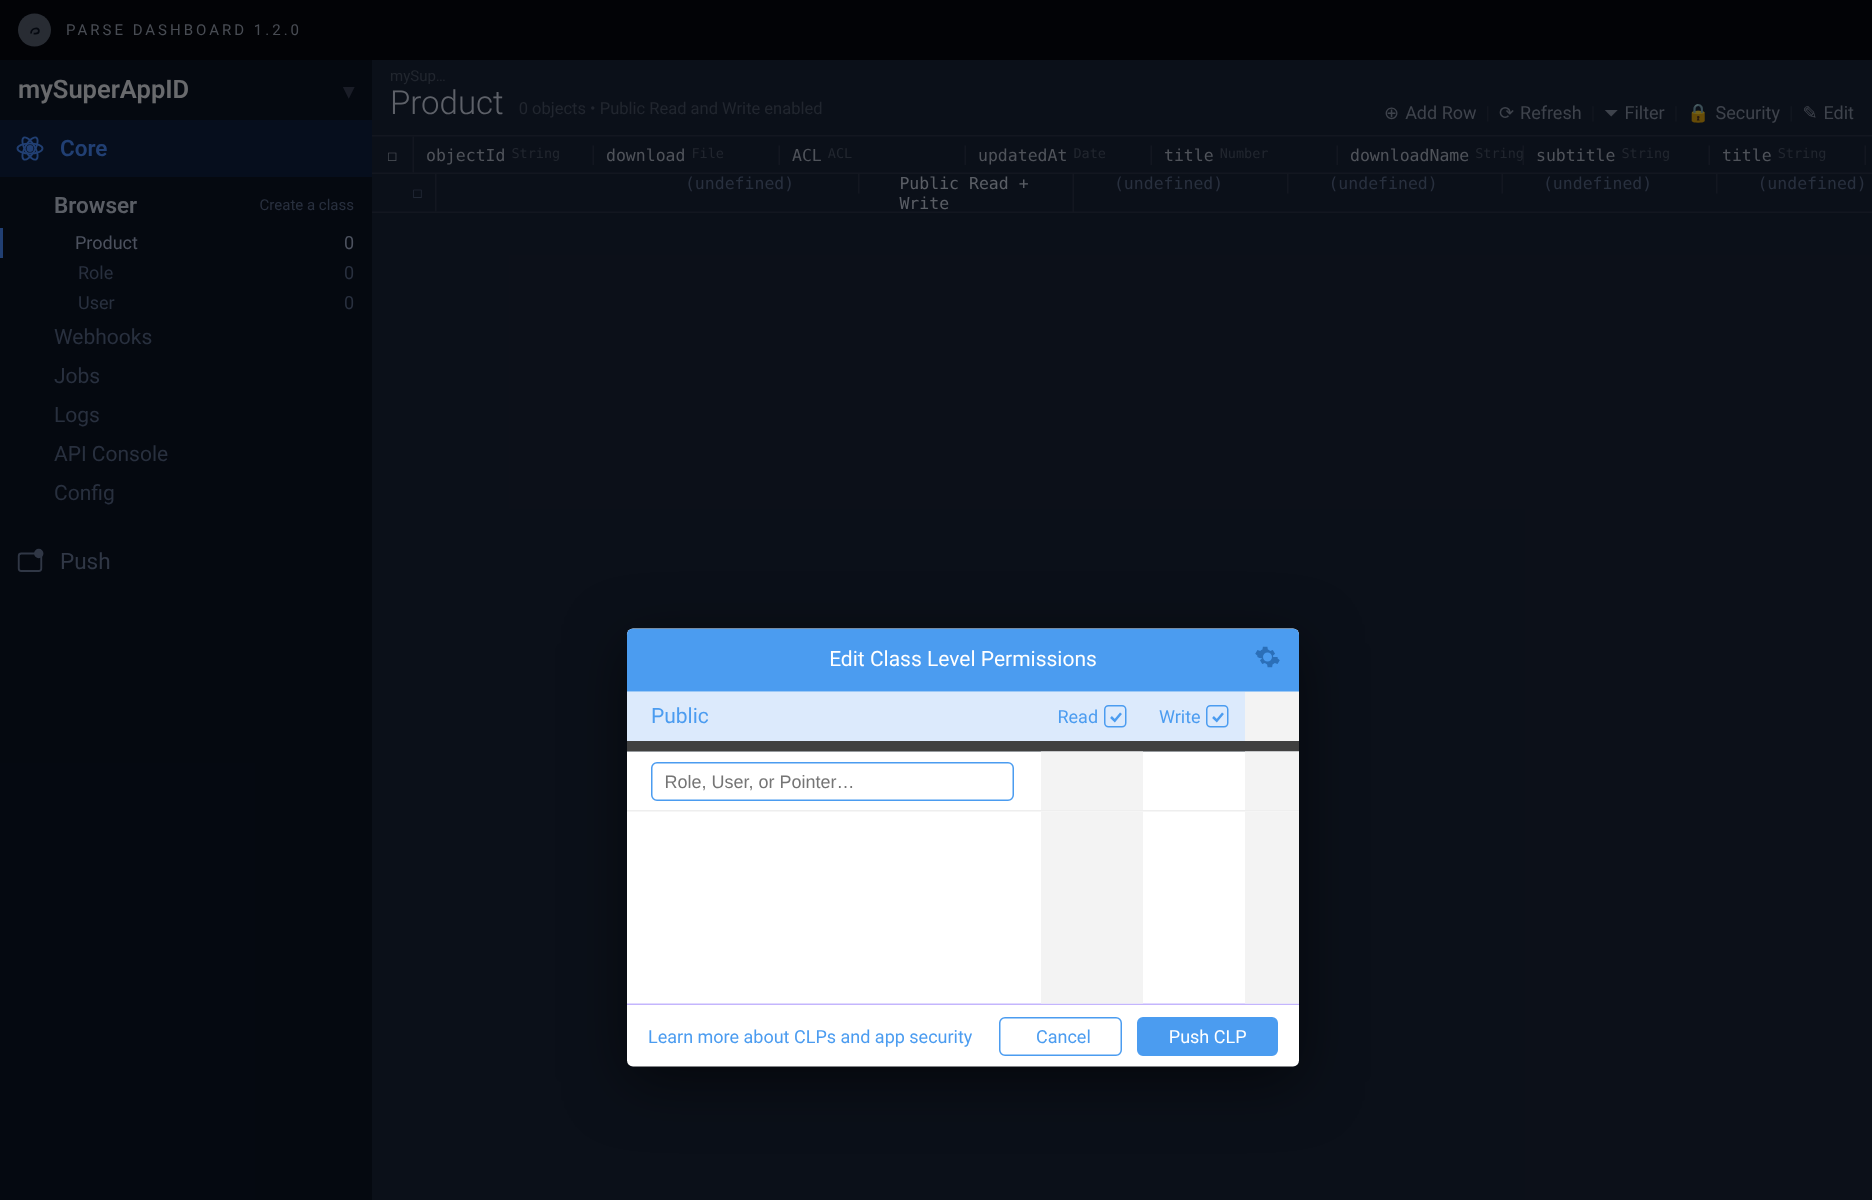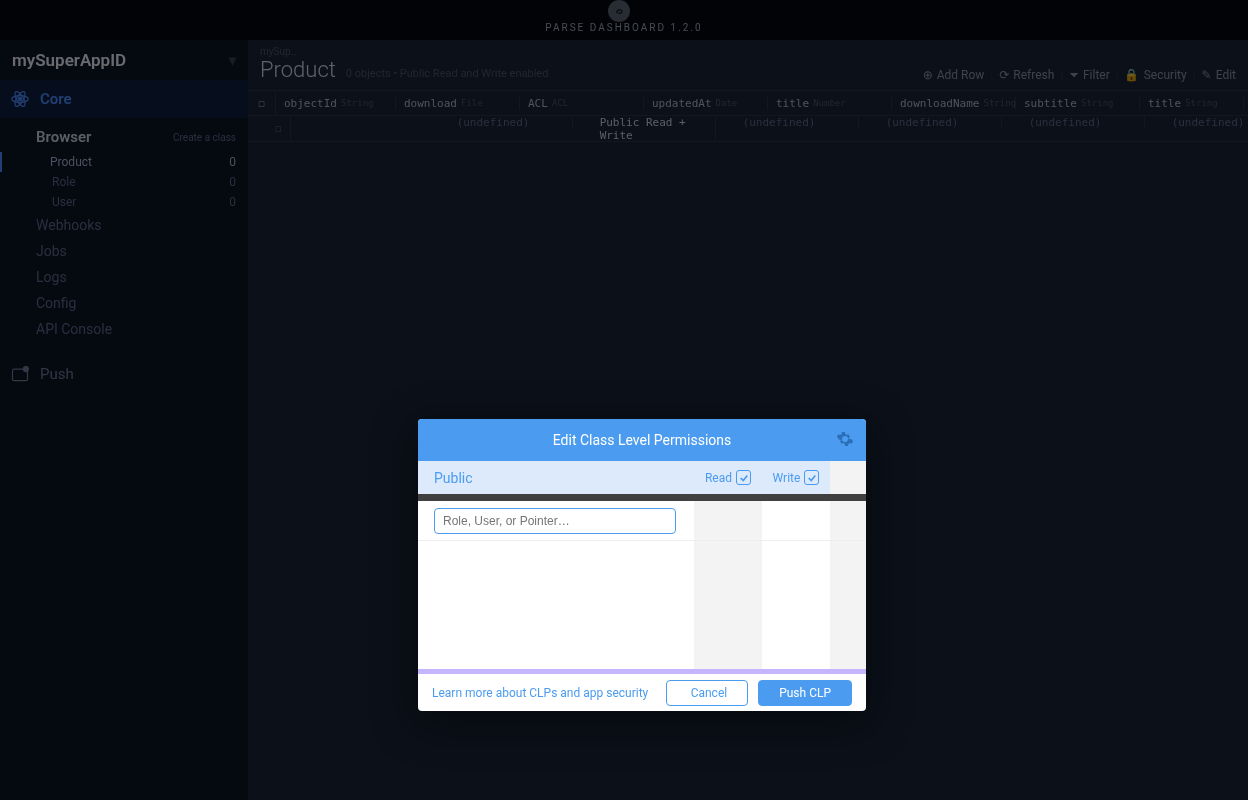--- a/index.html
+++ b/index.html
@@ -16,21 +16,20 @@
 
 .top-header {
   height: 40px;
   background: #05080f;
   display: flex;
   align-items: center;
   padding: 0 12px;
   font-size: 10px;
   letter-spacing: 2px;
   color: #a0a8b8;
-  flex-direction: column;
 }
 .logo-circle {
   width: 22px;
   height: 22px;
   border-radius: 50%;
   background: #5a6272;
   margin-right: 10px;
   display: flex;
   align-items: center;
   justify-content: center;
@@ -261,21 +260,21 @@
   height: 128px;
   display: flex;
 }
 .modal-table-body .col-empty { height: 100%; }
 .c1 { width: 276px; }
 .c2 { width: 68px; background:#f3f3f3; }
 .c3 { width: 68px; }
 .c4 { width: 36px; background:#f3f3f3; }
 .modal-foot {
   height: 42px;
-  border-top: 5px solid #c4b5fd;
+  border-top: 1px solid #c4b5fd;
   display: flex;
   align-items: center;
   padding: 0 14px;
   gap: 10px;
 }
 .foot-link {
   font-size: 12px;
   color: #4b9cf0;
   flex: 1;
 }
@@ -342,22 +341,22 @@
       </div>
       <div class="class-item">
         <span>User</span>
         <span>0</span>
       </div>
     </div>
   <div id="nav-list">
       <div class="nav-item">Webhooks</div>
       <div class="nav-item">Jobs</div>
       <div class="nav-item">Logs</div>
+      <div class="nav-item">API Console</div>
       <div class="nav-item">Config</div>
-      <div class="nav-item">API Console</div>
     </div>
   <div class="section-push">
     <svg class="push-icon" viewBox="0 0 24 24" fill="none" stroke="#6a7a9a" stroke-width="1.5">
         <rect x="3" y="6" width="18" height="14" rx="2"></rect>
         <circle cx="19" cy="6" r="3" fill="#6a7a9a"></circle>
       </svg>
     <span>Push</span>
   </div>
 </div>
 

